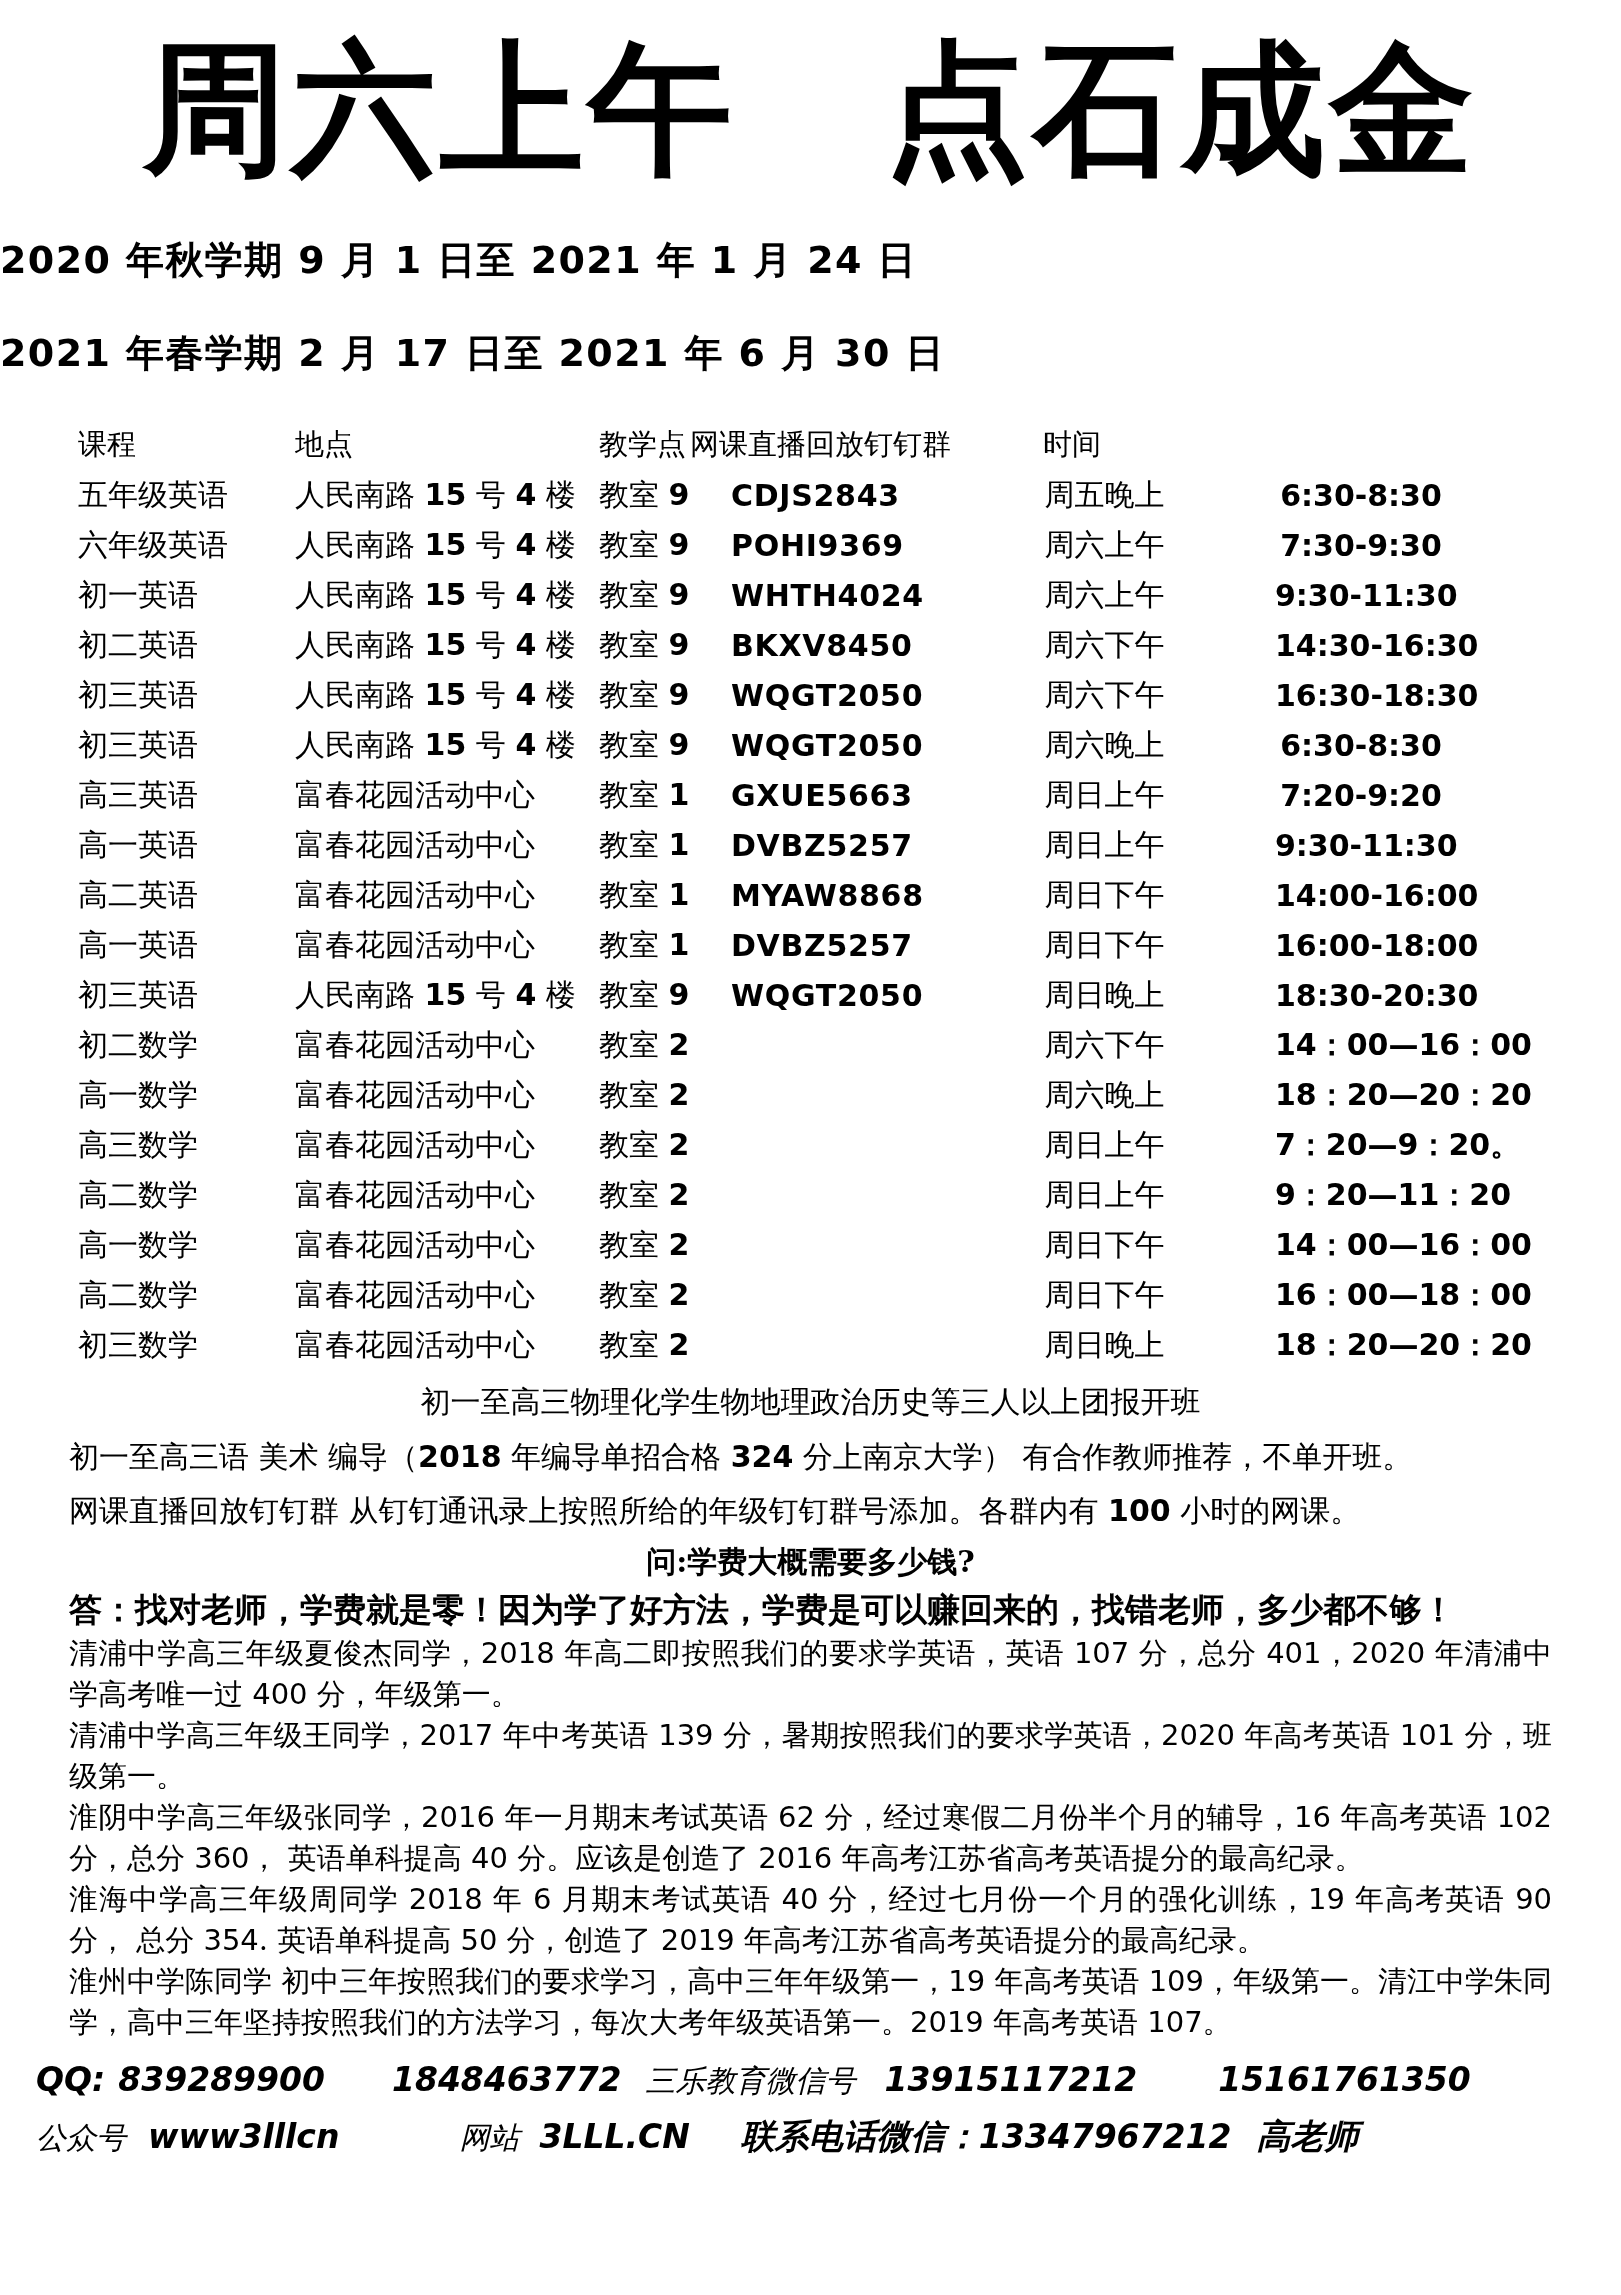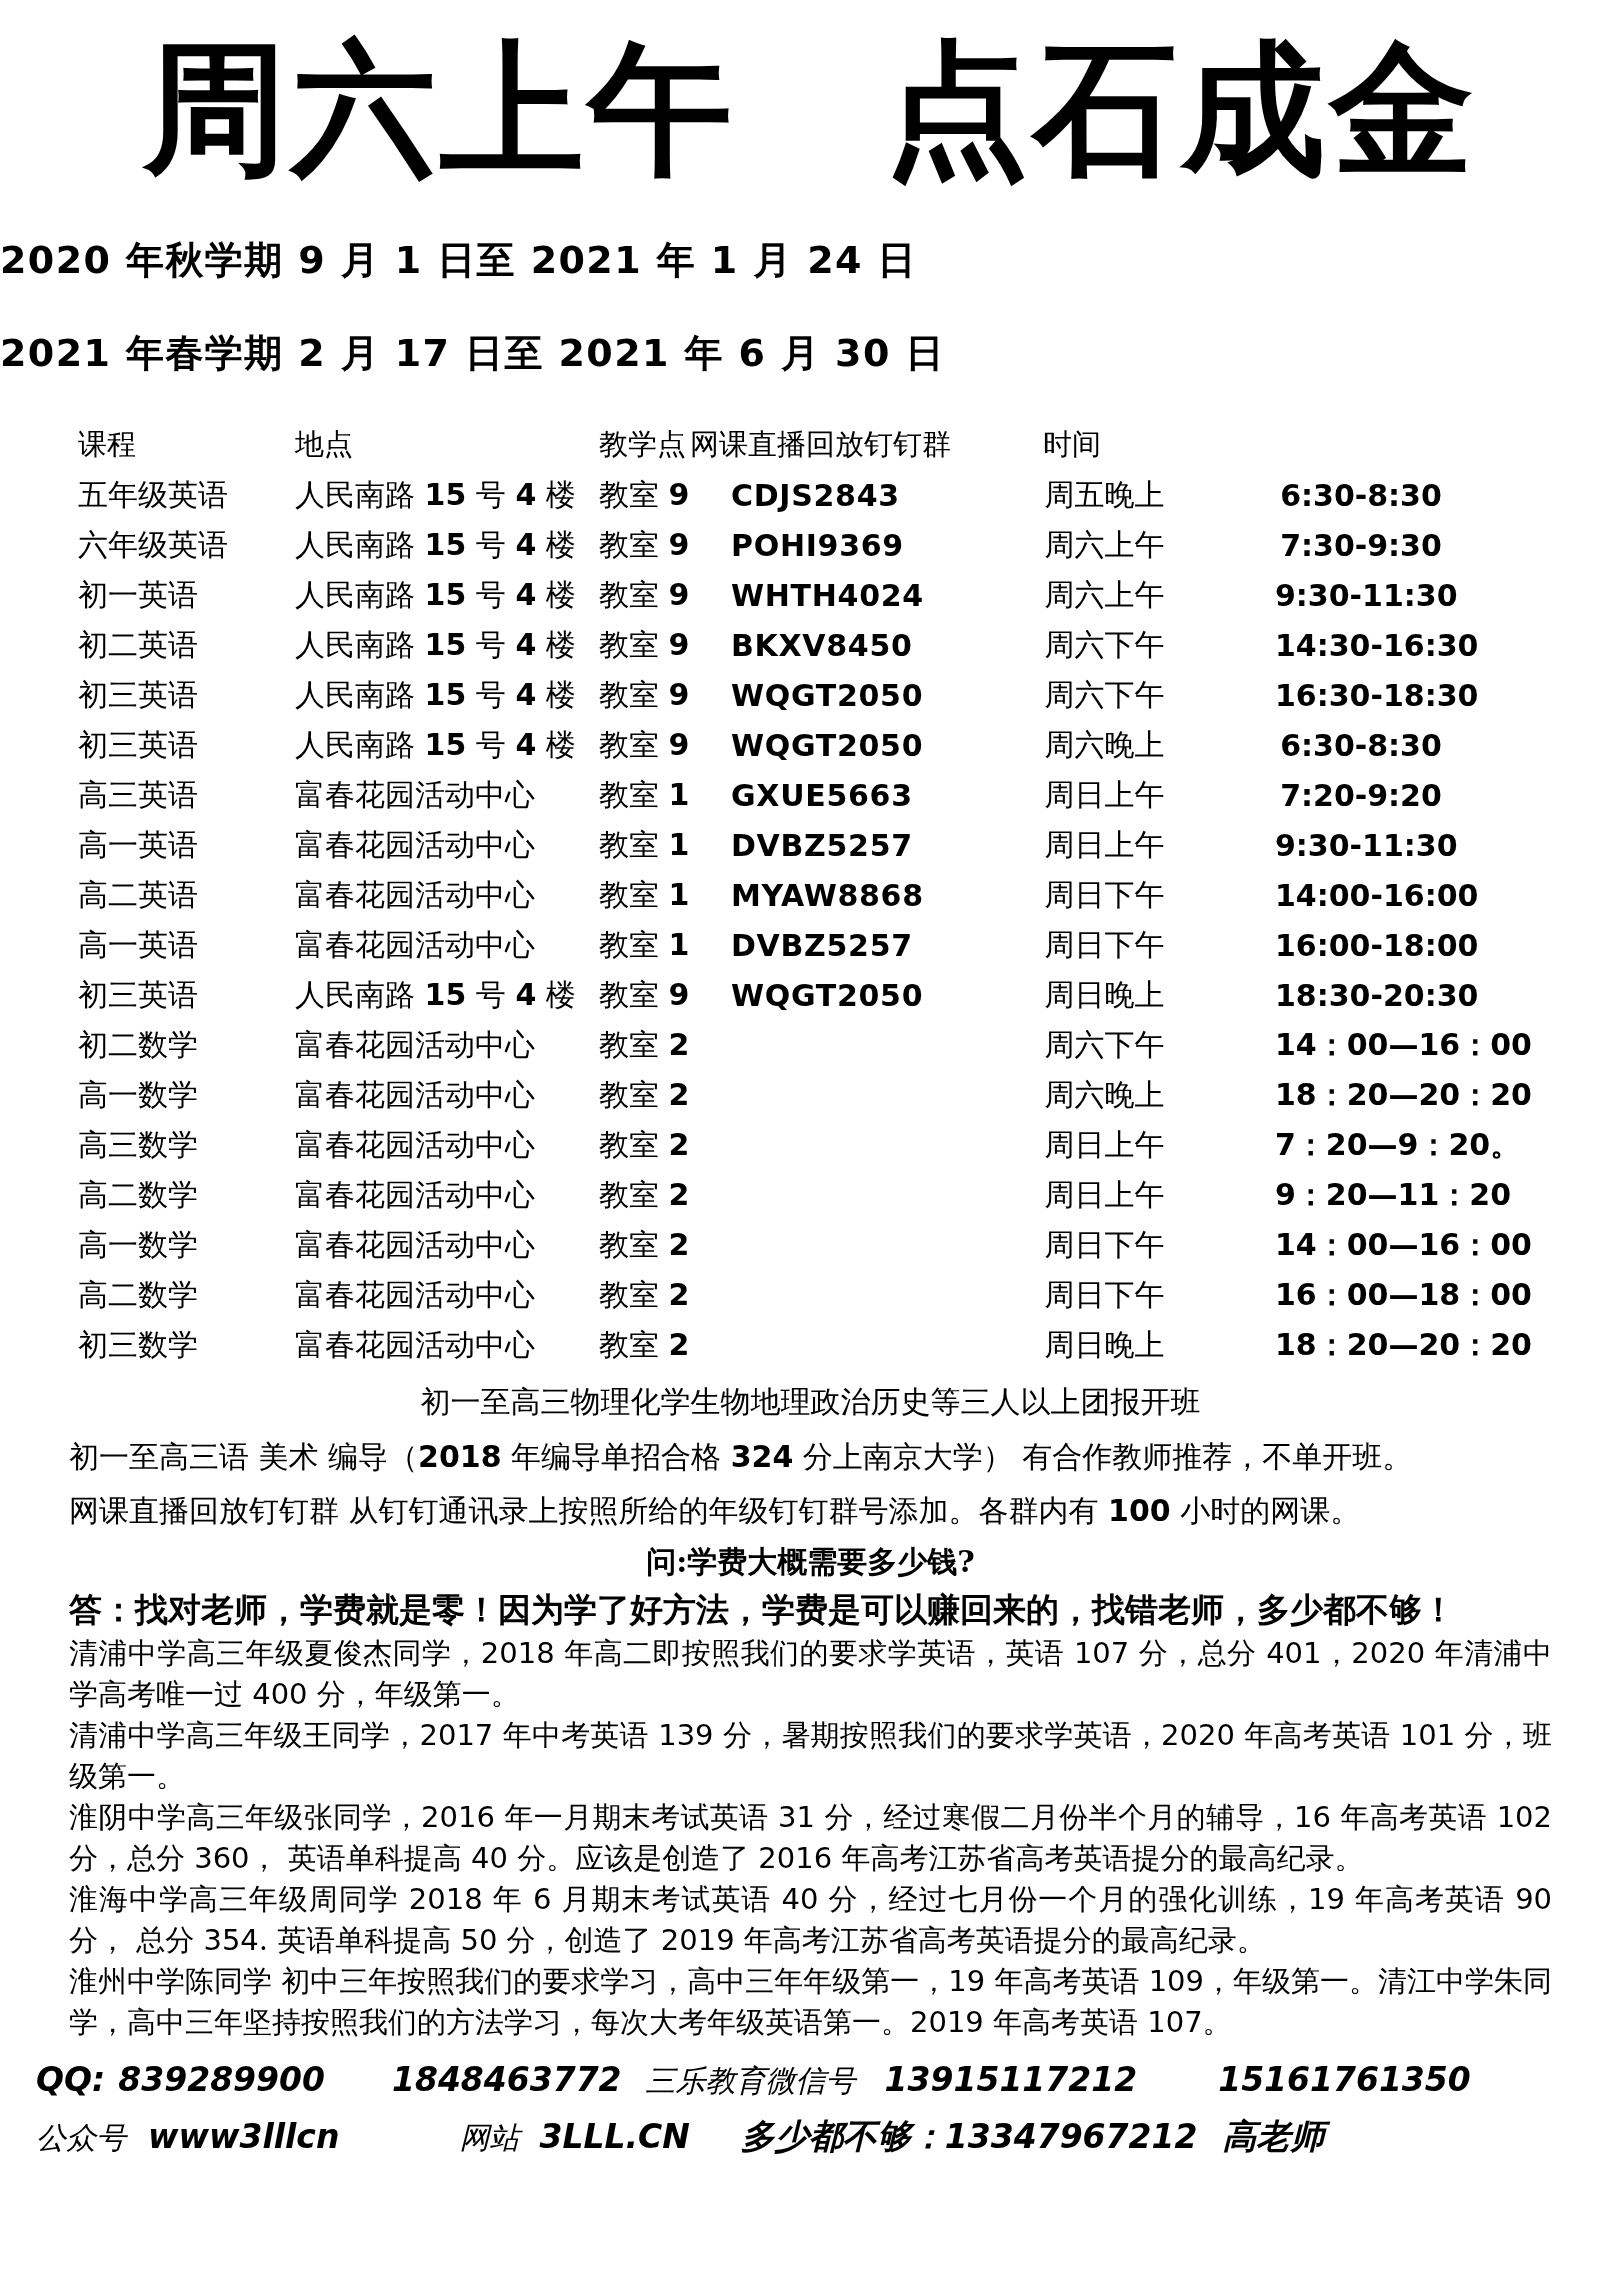--- a/index.html
+++ b/index.html
@@ -224,38 +224,38 @@
   <div class="note-line">初一至高三语 美术 编导（<span class="nb">2018</span> 年编导单招合格 <span class="nb">324</span> 分上南京大学） 有合作教师推荐，不单开班。</div>
   <div class="note-line">网课直播回放钉钉群 从钉钉通讯录上按照所给的年级钉钉群号添加。各群内有 <span class="nb">100</span> 小时的网课。</div>
 </div>
 
 <div>
   <div class="qa-question">问:学费大概需要多少钱?</div>
   <div class="qa-answer">答：找对老师，学费就是零！因为学了好方法，学费是可以赚回来的，找错老师，多少都不够！</div>
   <div>
       <p class="testimonial">清浦中学高三年级夏俊杰同学，<span class="ns">2018</span> 年高二即按照我们的要求学英语，英语 <span class="ns">107</span> 分，总分 <span class="ns">401</span>，<span class="ns">2020</span> 年清浦中学高考唯一过 <span class="ns">400</span> 分，年级第一。</p>
       <p class="testimonial">清浦中学高三年级王同学，<span class="ns">2017</span> 年中考英语 <span class="ns">139</span> 分，暑期按照我们的要求学英语，<span class="ns">2020</span> 年高考英语 <span class="ns">101</span> 分，班级第一。</p>
-      <p class="testimonial">淮阴中学高三年级张同学，<span class="ns">2016</span> 年一月期末考试英语 <span class="ns">31</span> 分，经过寒假二月份半个月的辅导，<span class="ns">16</span> 年高考英语 <span class="ns">102</span> 分，总分 <span class="ns">360</span>， 英语单科提高 <span class="ns">40</span> 分。应该是创造了 <span class="ns">2016</span> 年高考江苏省高考英语提分的最高纪录。</p>
+      <p class="testimonial">淮阴中学高三年级张同学，<span class="ns">2016</span> 年一月期末考试英语 <span class="ns">62</span> 分，经过寒假二月份半个月的辅导，<span class="ns">16</span> 年高考英语 <span class="ns">102</span> 分，总分 <span class="ns">360</span>， 英语单科提高 <span class="ns">40</span> 分。应该是创造了 <span class="ns">2016</span> 年高考江苏省高考英语提分的最高纪录。</p>
       <p class="testimonial">淮海中学高三年级周同学 <span class="ns">2018</span> 年 <span class="ns">6</span> 月期末考试英语 <span class="ns">40</span> 分，经过七月份一个月的强化训练，<span class="ns">19</span> 年高考英语 <span class="ns">90</span> 分， 总分 <span class="ns">354</span>. 英语单科提高 <span class="ns">50</span> 分，创造了 <span class="ns">2019</span> 年高考江苏省高考英语提分的最高纪录。</p>
       <p class="testimonial">淮州中学陈同学 初中三年按照我们的要求学习，高中三年年级第一，<span class="ns">19</span> 年高考英语 <span class="ns">109</span>，年级第一。清江中学朱同学，高中三年坚持按照我们的方法学习，每次大考年级英语第一。<span class="ns">2019</span> 年高考英语 <span class="ns">107</span>。</p>
     </div>
 </div>
 
 <div class="contacts">
   <div class="contact-line">
     <span class="ct-sans">QQ:</span>
     <span class="ct-sans" style="margin-left:13px;">839289900</span>
     <span class="ct-sans" style="margin-left:67px;">1848463772</span>
     <span class="ct-serif" style="margin-left:24px;">三乐教育微信号</span>
     <span class="ct-sans" style="margin-left:29px;">13915117212</span>
     <span class="ct-sans" style="margin-left:81px;">15161761350</span>
   </div>
   <div class="contact-line">
     <span class="ct-serif">公众号</span>
     <span class="ct-sans" style="margin-left:22px;">www3lllcn</span>
     <span class="ct-serif" style="margin-left:120px;">网站</span>
     <span class="ct-sans" style="margin-left:20px;">3LLL.CN</span>
-    <span class="ct-big" style="margin-left:51px;">多少都不够：</span>
+    <span class="ct-big" style="margin-left:51px;">联系电话微信：</span>
     <span class="ct-sans">13347967212</span>
     <span class="ct-big" style="margin-left:25px;">高老师</span>
   </div>
 </div>
 
 
 </body></html>

